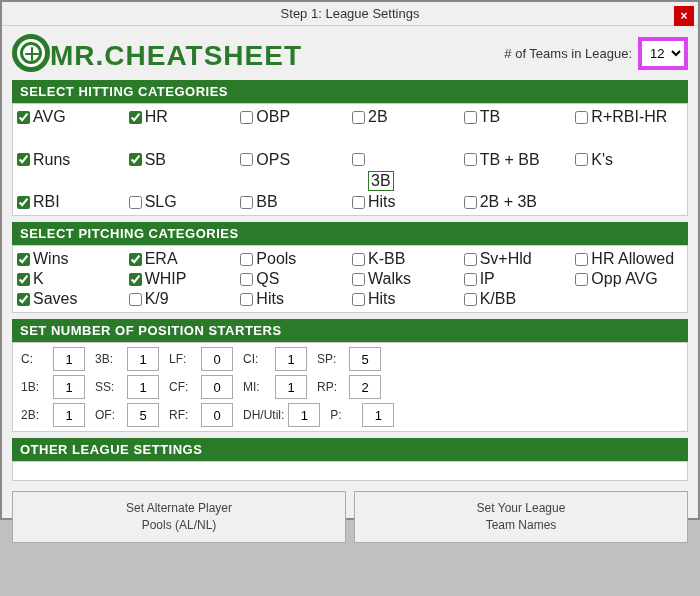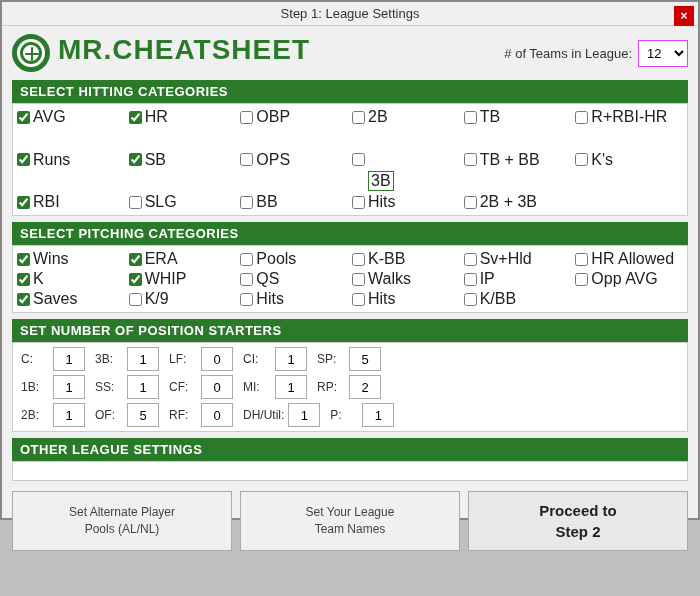--- a/index.html
+++ b/index.html
@@ -58,22 +58,21 @@
     }
     
     .header {
       display: flex;
       align-items: center;
       justify-content: space-between;
       margin-bottom: 2px;
     }
     .logo-area {
       display: flex;
-      align-items: flex-start;
-      gap: 8px;
+      align-items: flex-end;
     }
     .logo-icon {
       width: 38px;
       height: 38px;
       border: 4px solid #2a7a2a;
       border-radius: 50%;
       background: white;
       display: flex;
       align-items: center;
       justify-content: center;
@@ -127,21 +126,21 @@
       display: flex;
       align-items: center;
       gap: 6px;
     }
     .teams-label {
       font-size: 13px;
       color: #333;
       margin-left: 41px;
     }
     .teams-select {
-      border: 1px solid #d946ef;
+      border: 4px solid #d946ef;
       padding: 4px 4px;
       font-size: 13px;
       background: white;
       width: 50px;
     }
     
     .section-header {
       background: #2a7a2a;
       color: white;
       font-weight: bold;
@@ -516,16 +515,15 @@
     </div>
 
     <div>
       <div class="section-header">OTHER LEAGUE SETTINGS</div>
       <div class="other-section"></div>
     </div>
 
     <div class="bottom-buttons">
       <button class="btn-secondary">Set Alternate Player<br>Pools (AL/NL)</button>
       <button class="btn-secondary">Set Your League<br>Team Names</button>
-      <button class="btn-primary">Proceed to<br>Step 2</button>
     </div>
   </div>
 </div>
 
 </body></html>

